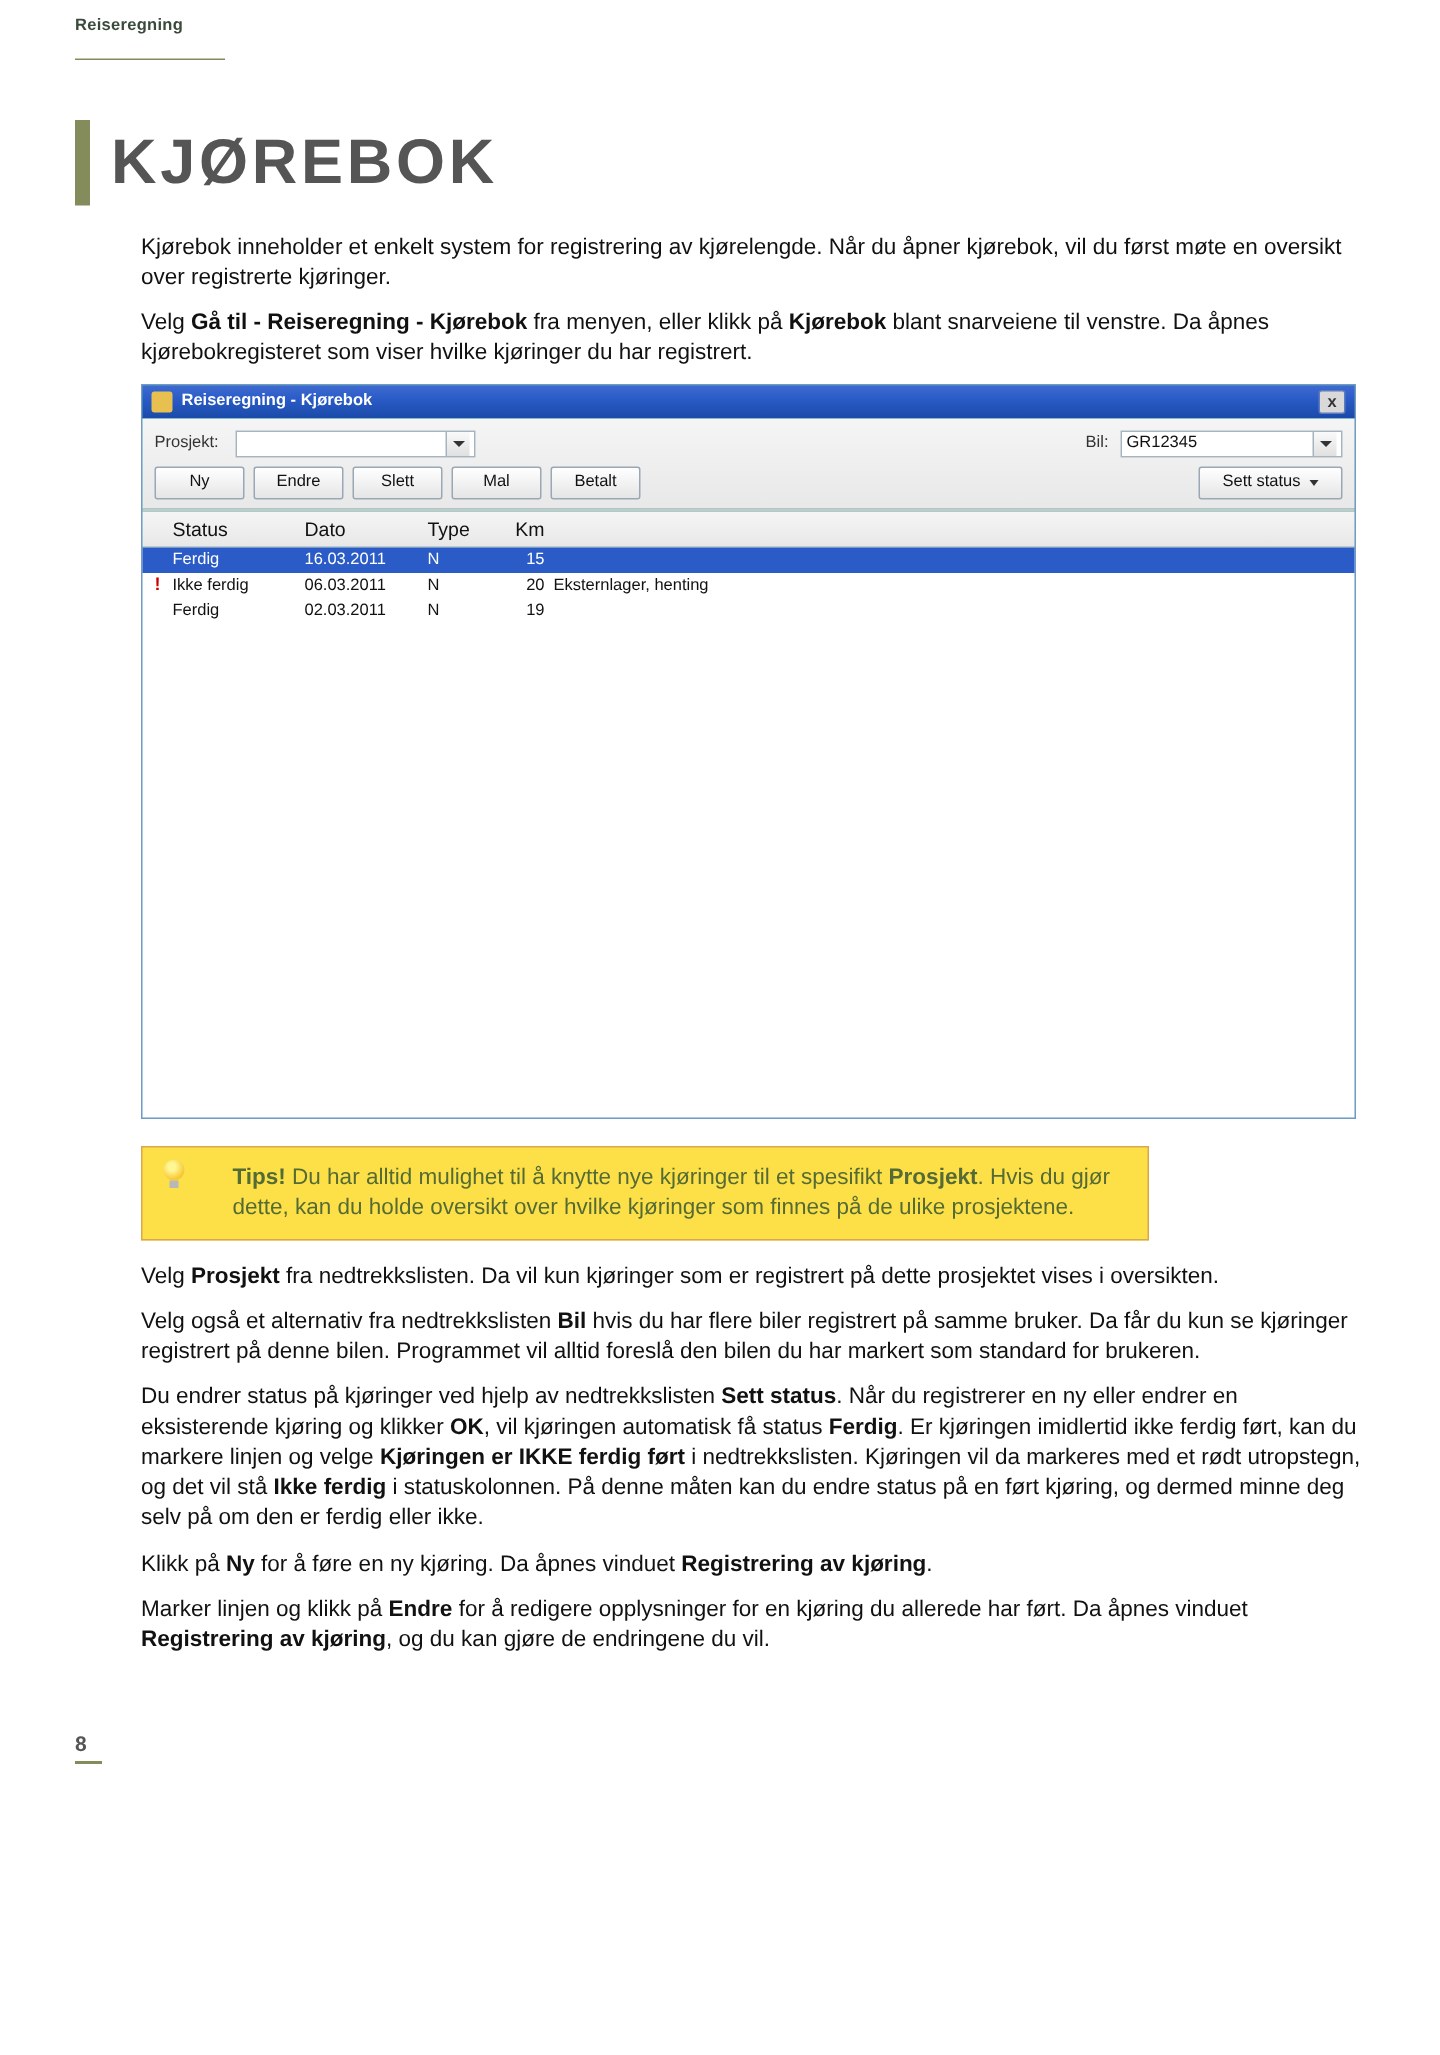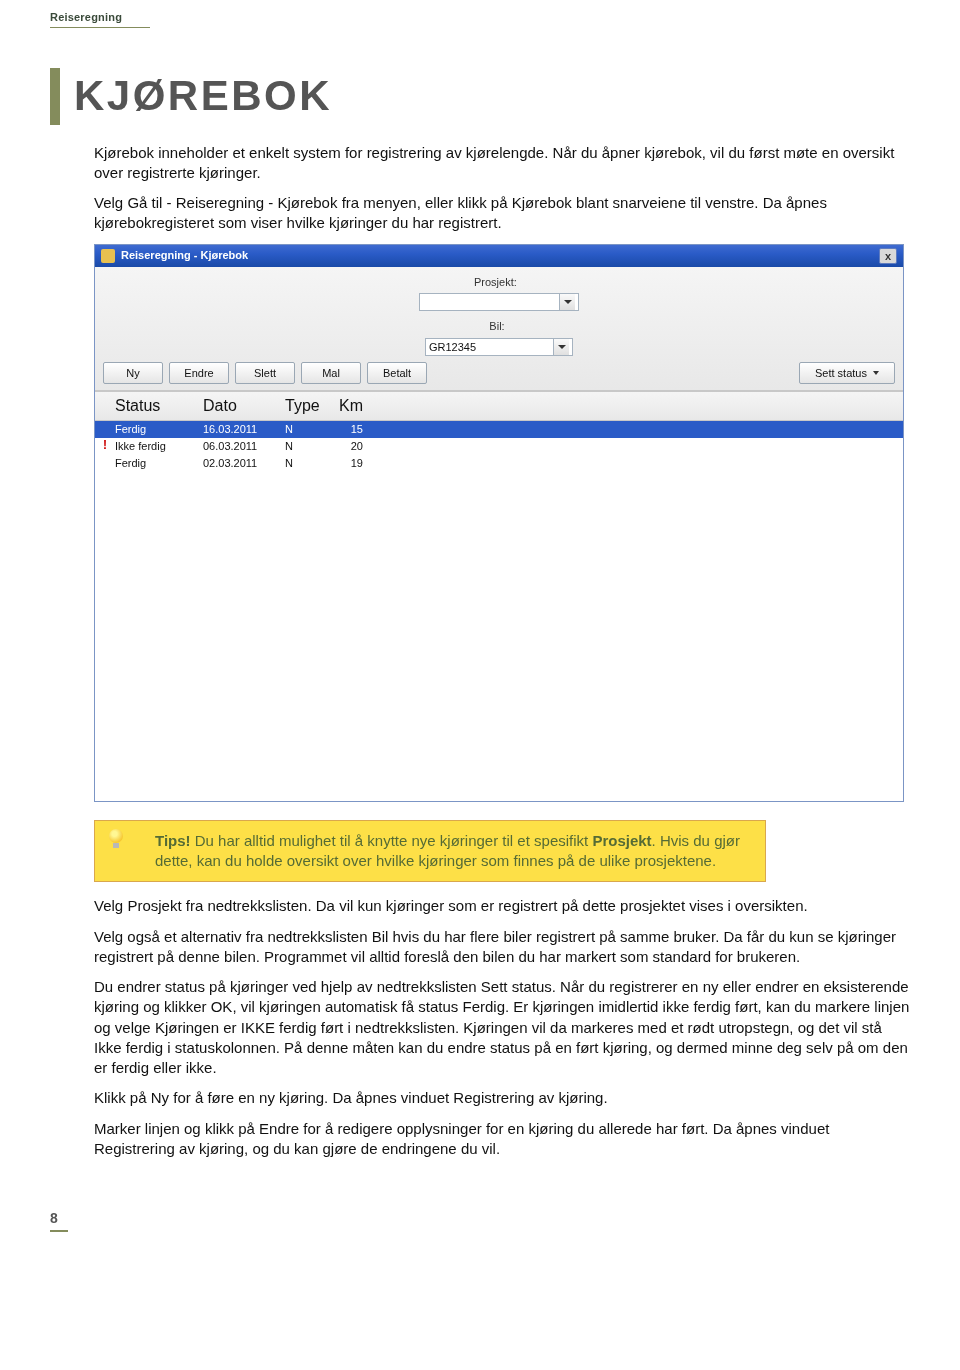--- a/index.html
+++ b/index.html
@@ -10,21 +10,21 @@
     margin: 0 auto;
     padding: 10px 50px 30px 50px;
     color: #111;
     font-size: 15px;
     line-height: 1.35;
   }
   .doc-header {
     font-size: 11px;
     color: #3a4a3a;
     border-bottom: 1.5px solid #848c5c;
-    padding-bottom: 2px;
+    padding-bottom: 14px;
     margin-bottom: 40px;
     width: 100px;
     font-weight: bold;
     letter-spacing: 0.2px;
   }
   .chapter-title {
     font-size: 42px;
     font-weight: bold;
     letter-spacing: 2.5px;
     color: #555;
@@ -67,21 +67,21 @@
     color: #333;
     font-size: 11px; line-height: 14px;
     text-align: center;
     border-radius: 2px;
   }
   .toolbar {
     background: linear-gradient(#f5f5f5,#e8e8e8);
     border-bottom: 1px solid #c8c8c8;
     padding: 8px 8px 6px 8px;
   }
-  .row-inputs { display: flex; align-items: center; margin-bottom: 6px; gap: 4px; flex-direction: column; }
+  .row-inputs { display: flex; align-items: center; margin-bottom: 6px; gap: 4px; }
   .lbl { font-size: 11px; color: #333; }
   .field {
     border: 1px solid #a6b3c0;
     background: #fff;
     height: 18px;
     display: inline-flex;
     align-items: center;
     padding: 0 3px;
     font-size: 11px;
   }
@@ -116,21 +116,21 @@
   .winbtn .dd {
     margin-left: 6px;
     border-left: 3px solid transparent;
     border-right: 3px solid transparent;
     border-top: 4px solid #333;
   }
   .gridhead {
     display: flex;
     border-bottom: 1px solid #c8c8c8;
     background: linear-gradient(#f5f5f5,#e8e8e8);
-    font-size: 16px;
+    font-size: 13px;
     padding: 3px 4px 3px 8px;
     border-top: 1px solid #c8c8c8;
   }
   .gridbody { background: #fff; min-height: 380px; border-top: 0; }
   .grow { display: flex; font-size: 11px; padding: 1px 0 1px 8px; }
   .grow.selected { background: #2a5bc7; color: #fff; }
   .c-status { width: 100px; padding-left: 12px; position: relative; }
   .c-status .excl {
     position: absolute; left: 0; top: 1px;
     width: 10px; height: 10px;
@@ -175,21 +175,21 @@
   .tips-box b { color: #556b35; }
   .page-number {
     margin-top: 50px;
     font-size: 14px;
     color: #555;
     font-weight: bold;
     border-bottom: 2px solid #848c5c;
     width: 18px;
     padding-bottom: 2px;
   }
-  b.strong { font-weight: normal; }
+  b.strong { font-weight: bold; }
 </style>
 </head>
 <body>
 
 <div class="doc-header">Reiseregning</div>
 
 <h1 class="chapter-title">KJØREBOK</h1>
 
 <p class="body-text">Kjørebok inneholder et enkelt system for registrering av kjørelengde. Når du åpner kjørebok, vil du først møte en oversikt over registrerte kjøringer.</p>
 
@@ -250,20 +250,21 @@
       <div class="c-status"><span class="excl"></span><span>Ferdig</span></div>
       <div class="c-dato">16.03.2011</div>
       <div class="c-type">N</div>
       <div class="c-km">15</div>
     </div>
     <div class="grow">
       <div class="c-status"><span class="excl">!</span><span>Ikke ferdig</span></div>
       <div class="c-dato">06.03.2011</div>
       <div class="c-type">N</div>
       <div class="c-km">20</div>
+      <div class="c-formal">Eksternlager, henting</div>
     </div>
     <div class="grow">
       <div class="c-status"><span class="excl"></span><span>Ferdig</span></div>
       <div class="c-dato">02.03.2011</div>
       <div class="c-type">N</div>
       <div class="c-km">19</div>
     </div>
   </div>
 </div>
 

